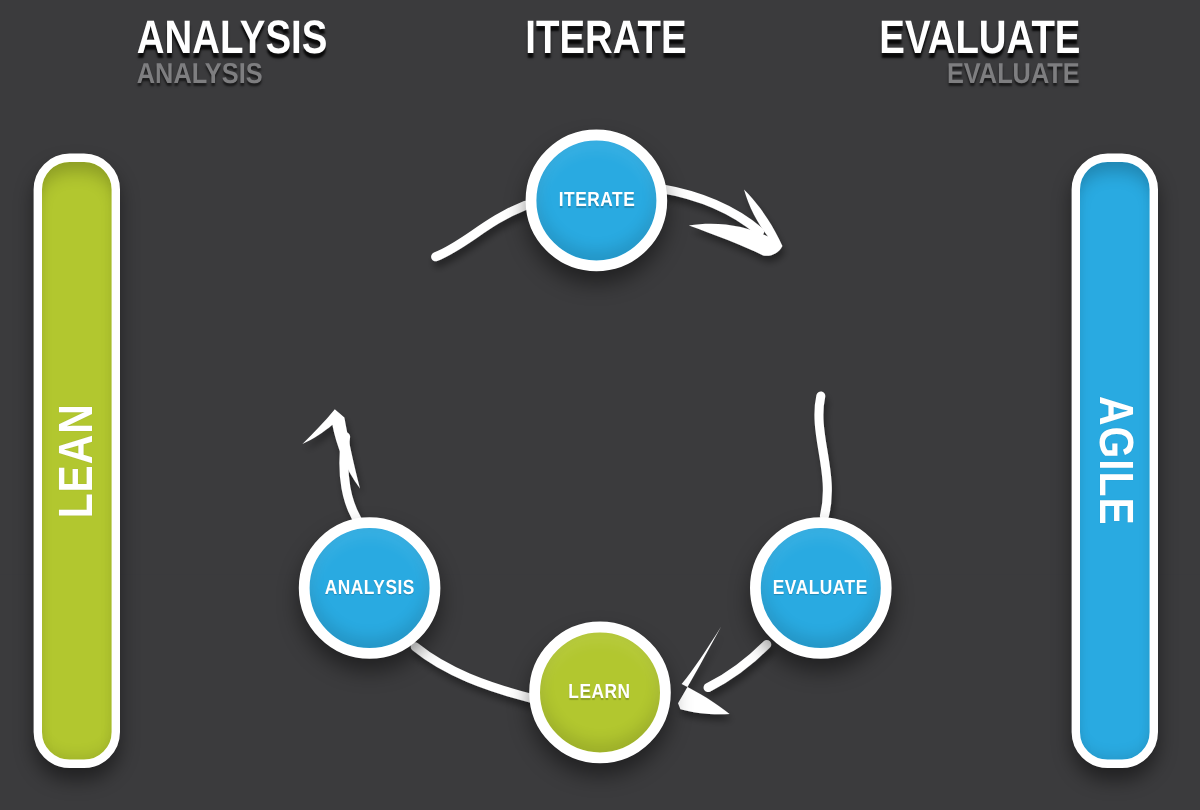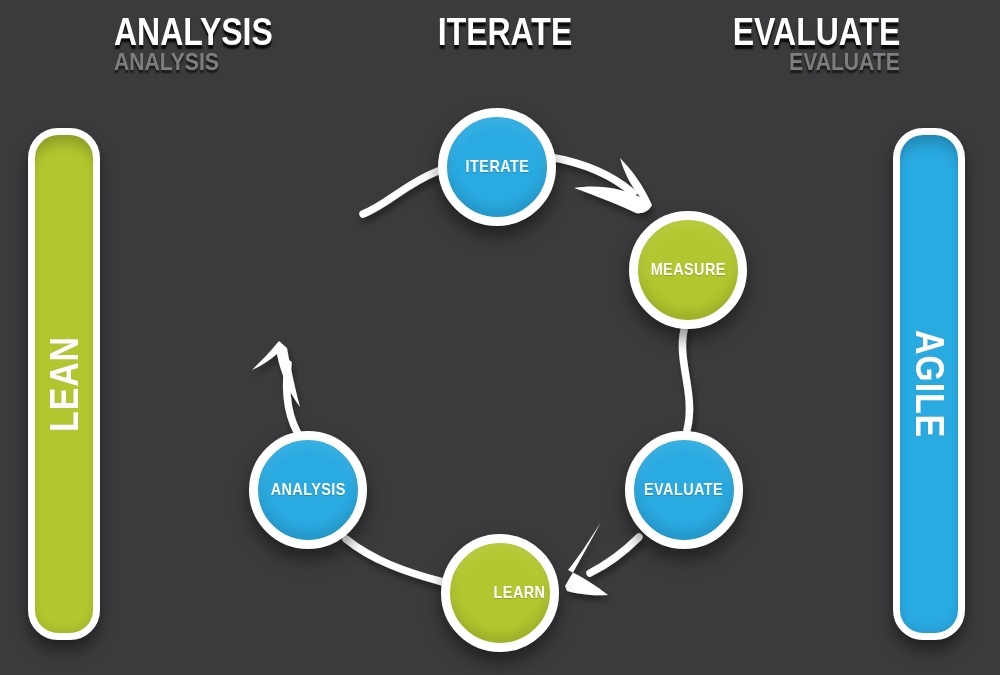--- a/index.html
+++ b/index.html
@@ -66,21 +66,21 @@
   }
   .node .node-label{
     font-size:17px;font-weight:bold;color:#ffffff;
     letter-spacing:0.5px;white-space:nowrap;
     transform:scaleX(0.85);
     text-shadow:0 1px 1px rgba(0,0,0,0.2);
   }
   .node-iterate {left:438px;top:108px;}
   .node-measure {left:629px;top:211px;}
   .node-evaluate{left:625px;top:431px;}
-  .node-learn   {left:441px;top:534px;justify-content:flex-end;}
+  .node-learn   {left:441px;top:518px;}
   .node-analysis{left:249px;top:431px;}
   .node-build   {left:249px;top:209px;}
 
   
   .arrows{position:absolute;left:0;top:0;width:1000px;height:675px;z-index:1;}
   .arrows path{stroke-linecap:round;stroke-linejoin:round;}
   .conn{fill:none;stroke:#ffffff;stroke-width:7.5;}
   .head{fill:#ffffff;stroke:none;}
 </style>
 </head>
@@ -128,23 +128,20 @@
       <path class="conn" d="M 346 539 C 372 560, 405 572, 443 582"></path>
 
       <path class="conn" d="M 302 440 C 288 420, 284 396, 288 364"></path>
       <path class="head" d="M 279 341 C 271 351 261 361 252 370 C 261 366 270 360 277 354 C 280 371 288 391 300 407 C 295 388 290 365 287 348 Z"></path>
     </g>
   </svg>
 
   <div class="node node-iterate" style="background: rgb(41, 170, 225);">
     <span class="node-label">ITERATE</span>
   </div>
-  <div class="node node-measure" style="background: rgb(178, 199, 47);">
-    <span class="node-label">MEASURE</span>
-  </div>
   <div class="node node-evaluate" style="background: rgb(41, 170, 225);">
     <span class="node-label">EVALUATE</span>
   </div>
   <div class="node node-learn" style="background: rgb(178, 199, 47);">
     <span class="node-label">LEARN</span>
   </div>
   <div class="node node-analysis" style="background: rgb(41, 170, 225);">
     <span class="node-label">ANALYSIS</span>
   </div>
 

